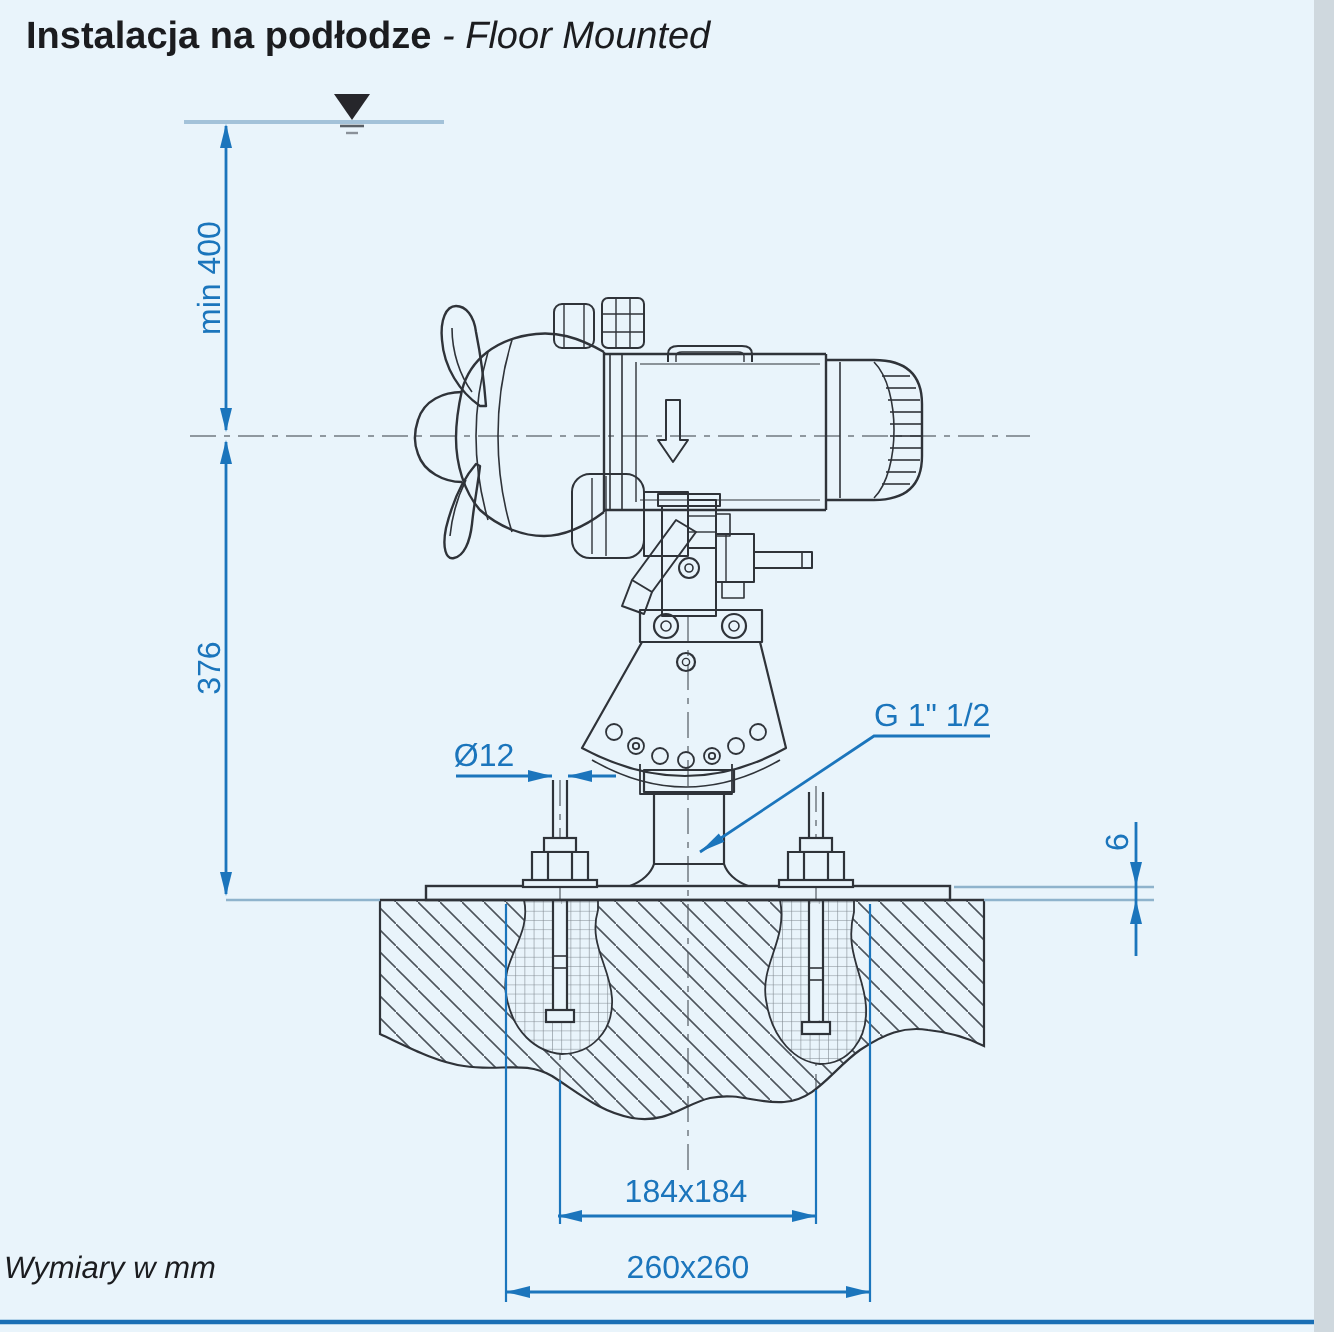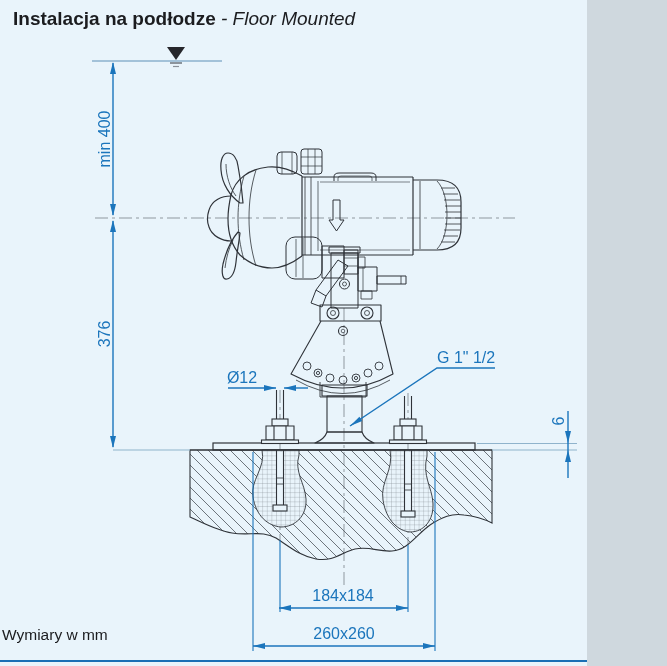--- a/index.html
+++ b/index.html
@@ -1,29 +1,29 @@
 <!DOCTYPE html>
 <html><head>
 <meta charset="utf-8">
 <style>
   html,body{margin:0;padding:0;background:#cfd8de;}
   #page{
-    position:relative;width:587px;height:666px;
+    position:relative;width:657px;height:666px;
     background:#e9f4fb;overflow:hidden;
     font-family:"Liberation Sans",sans-serif;
   }
   #title{
     position:absolute;left:13px;top:8px;
     font-size:19px;color:#1b1c1f;white-space:nowrap;
   }
   #title .bold{font-weight:bold;}
   #title .it{font-style:italic;font-weight:normal;}
   #footer{
     position:absolute;left:2px;top:624px;
-    font-size:15.5px;color:#1b1c1f;line-height:21px;
+    font-size:15.5px;font-style:italic;color:#1b1c1f;line-height:21px;
   }
   svg{position:absolute;left:0;top:0;}
   .dimtext{
     font-family:"Liberation Sans",sans-serif;
     font-size:16px;fill:#1b75bc;
   }
 </style>
 </head>
 <body>
 

